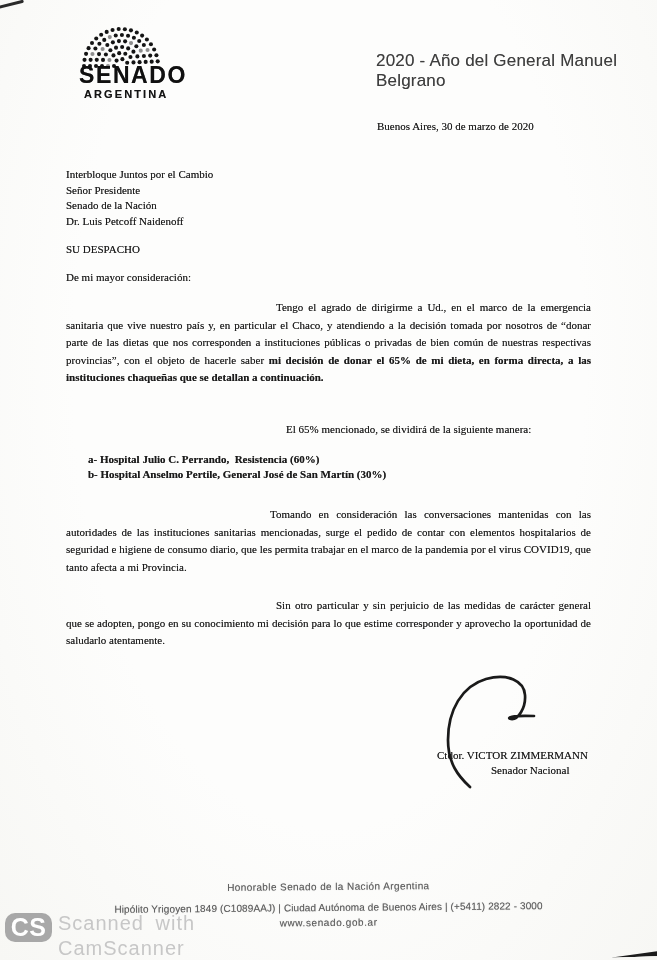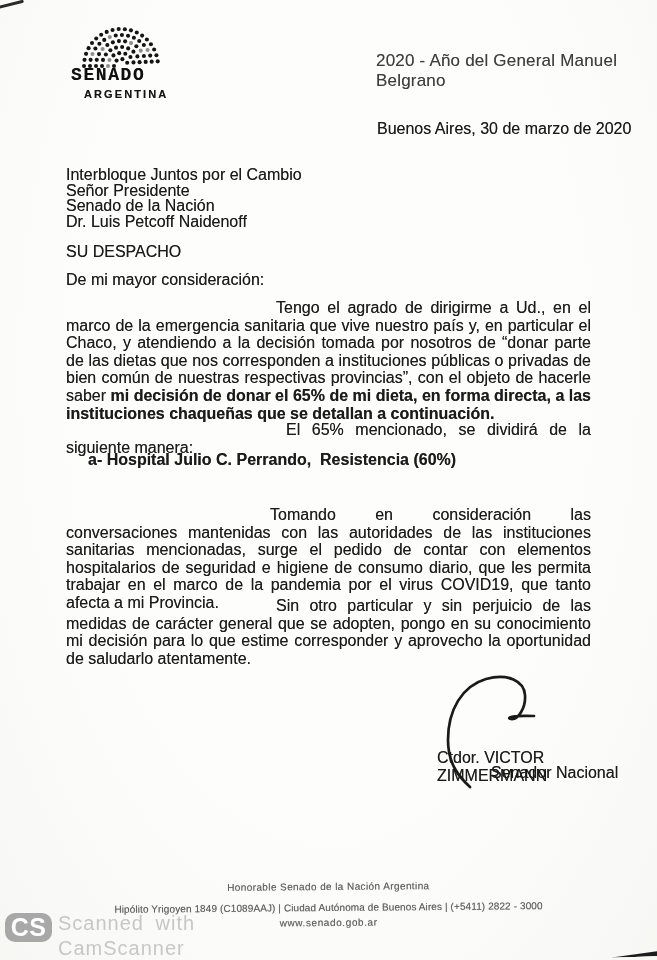--- a/index.html
+++ b/index.html
@@ -4,38 +4,37 @@
 <style>
   html,body{margin:0;padding:0;background:#e9e9e9;}
   .page{
     position:relative;width:657px;height:960px;margin:0 auto;overflow:hidden;
     background:radial-gradient(ellipse at 50% 38%, #fdfdfc 55%, #f7f7f4 100%);
     font-family:"Liberation Sans",sans-serif;
   }
   
   .arch-svg{position:absolute;left:73px;top:18px;width:96px;height:52px;}
   .logo-title{
-    position:absolute;left:71px;top:65px;font-size:18px;line-height:21px;
+    position:absolute;left:79px;top:65px;font-size:23px;line-height:21px;
     font-weight:700;letter-spacing:1.6px;color:#101010;
     text-shadow:0 0 0.6px rgba(0,0,0,.55);
-    font-family:Liberation Mono, monospace;
   }
   .logo-subtitle{
     position:absolute;left:84px;top:88px;font-size:11px;line-height:12px;
     font-weight:700;letter-spacing:2.1px;color:#141414;
     text-shadow:0 0 0.5px rgba(0,0,0,.5);
   }
   .motto{
     position:absolute;left:376px;top:51px;font-size:17px;color:#3e3e3e;
     letter-spacing:0.2px;text-shadow:0 0 0.6px rgba(60,60,60,.5);
   }
   
   .mono{
-    font-family:Liberation Sans, sans-serif;
-    font-size:16px;color:#1b1b1b;text-shadow:0 0 0.6px rgba(10,10,10,.6);
+    font-family:Liberation Serif, serif;
+    font-size:11px;color:#1b1b1b;text-shadow:0 0 0.6px rgba(10,10,10,.6);
   }
   .dateline{position:absolute;left:377px;top:120px;}
   .recipient{position:absolute;left:66px;top:167px;line-height:15.7px;}
   .despacho{position:absolute;left:66px;top:243px;}
   .salutation{position:absolute;left:66px;top:271px;}
   .para{
     position:absolute;left:66px;width:525px;text-align:justify;
     line-height:17.6px;word-spacing:normal;
   }
   .p1{top:299px;text-indent:210px;}
@@ -173,20 +172,21 @@
   </div>
   <div class="mono despacho">SU DESPACHO</div>
   <div class="mono salutation">De mi mayor consideración:</div>
 
   <div class="mono para p1"><span>Tengo el agrado de dirigirme a Ud., en el marco de la emergencia sanitaria que vive nuestro país y, en particular el Chaco, y atendiendo a la decisión tomada por nosotros de “donar parte de las dietas que nos corresponden a instituciones públicas o privadas de bien común de nuestras respectivas provincias”, con el objeto de hacerle saber </span><span class="bold">mi decisión de donar el 65% de mi dieta, en forma directa, a las instituciones chaqueñas que se detallan a continuación.</span></div>
 
   <div class="mono para p2">El 65% mencionado, se dividirá de la siguiente manera:</div>
 
   <div class="mono hospital-list">
     <div class="list-line">a- Hospital Julio C. Perrando,  Resistencia (60%)</div>
+    <div class="list-line">b- Hospital Anselmo Pertile, General José de San Martín (30%)</div>
   </div>
 
   <div class="mono para p3">Tomando en consideración las conversaciones mantenidas con las autoridades de las instituciones sanitarias mencionadas, surge el pedido de contar con elementos hospitalarios de seguridad e higiene de consumo diario, que les permita trabajar en el marco de la pandemia por el virus COVID19, que tanto afecta a mi Provincia.</div>
   <div class="mono para p4">Sin otro particular y sin perjuicio de las medidas de carácter general que se adopten, pongo en su conocimiento mi decisión para lo que estime corresponder y aprovecho la oportunidad de saludarlo atentamente.</div>
 
   <svg class="signature-svg" viewBox="0 0 110 125">
     <path d="M 32,119 C 20,108 10,95 10,72 C 10,42 24,18 48,11 C 70,5 86,13 87,27 C 88,40 80,52 73,51 C 68,50 73,47 96,48" fill="none" stroke="#1a1a1a" stroke-width="2.7" stroke-linecap="round"></path>
   </svg>
   <div class="mono sig-name">Ctdor. VICTOR ZIMMERMANN</div>
   <div class="mono sig-role">Senador Nacional</div>

